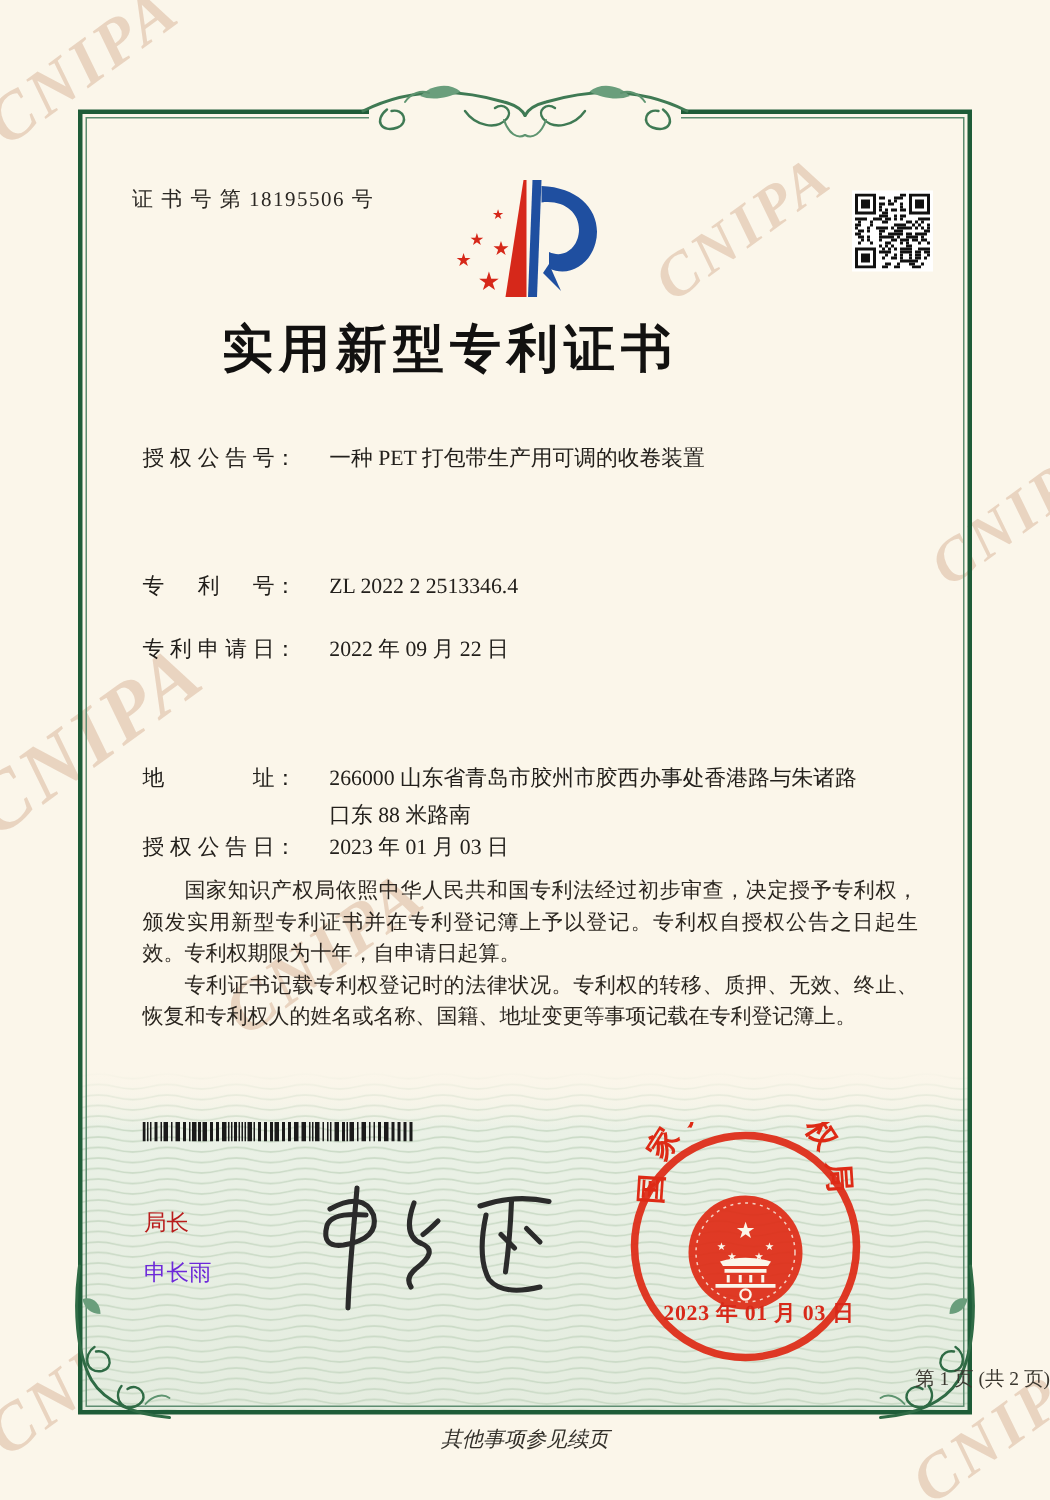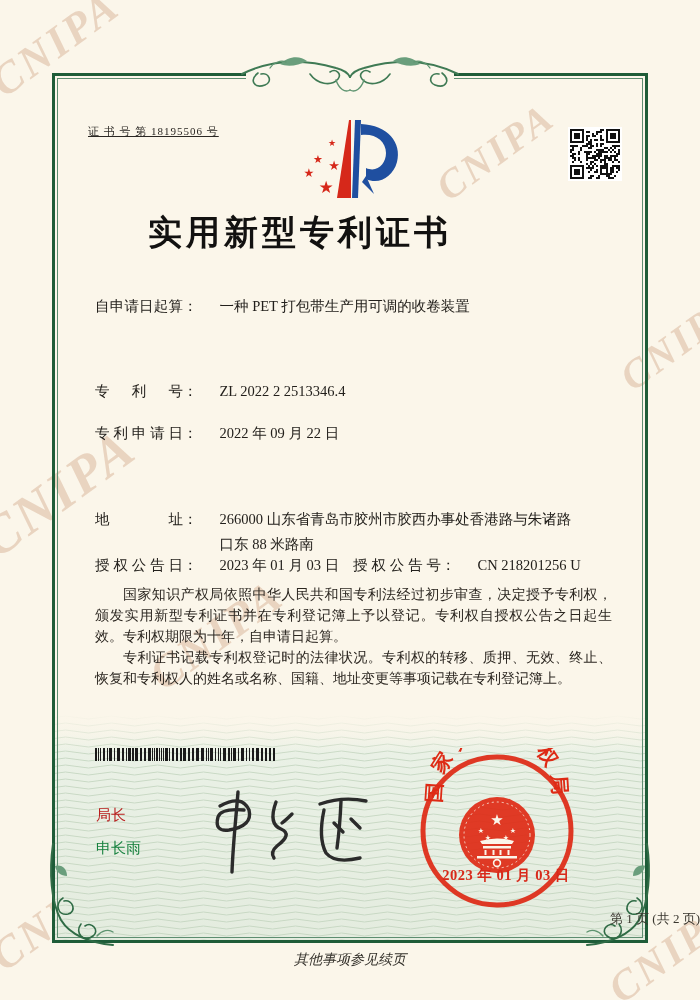--- a/index.html
+++ b/index.html
@@ -31,21 +31,21 @@
     position:absolute; left:52px; top:73px; width:596px; height:870px;
     border:3px solid #1e5c38; box-sizing:border-box; z-index:4;
   }
   .border-inner{
     position:absolute; inset:2px; border:1px solid #5d8d70;
   }
   .orn{position:absolute; z-index:5;}
   
   .cert-no{
     position:absolute; left:88px; top:124px; z-index:6;
-    font-size:11px; letter-spacing:1px; color:#2a2723;text-decoration:underline;
+    font-size:14px; letter-spacing:1px; color:#2a2723;
   }
   .logo{position:absolute; left:300px; top:114px; z-index:6;}
   .qr{position:absolute; left:568px; top:127px; z-index:6; background:#fff; padding:2px;}
   .title{
     position:absolute; left:0; top:210px; width:600px; z-index:6;
     text-align:center; font-size:34px; font-weight:bold; letter-spacing:4px; color:#121110;
   }
   .row{position:absolute; left:95px; width:530px; z-index:6; font-size:14.5px; line-height:25px;}
   .lbl{
     display:inline-block; width:88px; text-align:justify; text-align-last:justify;
@@ -54,21 +54,21 @@
   .cln{vertical-align:top;}
   .val{margin-left:22px; vertical-align:top; display:inline-block; max-width:415px; white-space:pre-line; color:#23201c;}
   .g2{position:absolute; left:258px; top:0; white-space:nowrap;}
   .paras{
     position:absolute; left:95px; top:584px; width:517px; z-index:6;
     font-size:14px; line-height:21px; text-align:justify; color:#2b2620;
   }
   .paras p{margin:0; text-indent:2em;font-family:Liberation Serif, serif;}
   .barcode{position:absolute; left:95px; top:748px; z-index:6;}
   .sig-title{position:absolute; left:96px; top:806px; z-index:6; font-family:"Liberation Sans",sans-serif; font-size:15px; color:#b91c1c;}
-  .sig-name{position:absolute; left:96px; top:839px; z-index:6; font-family:"Liberation Sans",sans-serif; font-size:15px; color:#15803d;}
+  .sig-name{position:absolute; left:96px; top:839px; z-index:6; font-family:"Liberation Sans",sans-serif; font-size:15px; color:#6d28d9;}
   .signature{position:absolute; left:208px; top:786px; z-index:6;}
   .seal{position:absolute; left:412px; top:748px; z-index:7;}
   .seal-date{
     position:absolute; left:426px; top:866px; width:160px; z-index:8;
     font-size:14.5px; color:#d8291a; text-align:center; letter-spacing:0.5px; font-weight:bold;
   }
   .page-info{
     position:absolute; left:0; top:910px; width:700px; z-index:6;
     text-align:right; font-size:13px; color:#3a372f;
   }
@@ -363,35 +363,34 @@
       <rect x="13" y="24" width="1" height="1" fill="#111"></rect>
       <rect x="14" y="24" width="1" height="1" fill="#111"></rect>
       <rect x="19" y="24" width="1" height="1" fill="#111"></rect>
       <rect x="20" y="24" width="1" height="1" fill="#111"></rect>
       <rect x="21" y="24" width="1" height="1" fill="#111"></rect>
     </svg>
 
   <div class="title">实用新型专利证书</div>
 
   <div class="row" style="top:294px">
-    <span class="lbl">自申请日起算</span><span class="cln">：</span><span class="val">一种 PET 打包带生产用可调的收卷装置</span>
+    <span class="lbl">授权公告号</span><span class="cln">：</span><span class="val">一种 PET 打包带生产用可调的收卷装置</span>
   </div>
   <div class="row" style="top:379px">
     <span class="lbl">专利号</span><span class="cln">：</span><span class="val">ZL 2022 2 2513346.4</span>
   </div>
   <div class="row" style="top:421px">
     <span class="lbl">专利申请日</span><span class="cln">：</span><span class="val">2022 年 09 月 22 日</span>
   </div>
   <div class="row" style="top:507px">
     <span class="lbl">地址</span><span class="cln">：</span><span class="val">266000 山东省青岛市胶州市胶西办事处香港路与朱诸路
 口东 88 米路南</span>
   </div>
   <div class="row" style="top:553px">
     <span class="lbl">授权公告日</span><span class="cln">：</span><span class="val">2023 年 01 月 03 日</span>
-    <span class="g2"><span class="lbl">授权公告号</span><span class="cln">：</span><span class="val">CN 218201256 U</span></span>
   </div>
 
   <div class="paras">
     <p>国家知识产权局依照中华人民共和国专利法经过初步审查，决定授予专利权，颁发实用新型专利证书并在专利登记簿上予以登记。专利权自授权公告之日起生效。专利权期限为十年，自申请日起算。</p>
     <p>专利证书记载专利权登记时的法律状况。专利权的转移、质押、无效、终止、恢复和专利权人的姓名或名称、国籍、地址变更等事项记载在专利登记簿上。</p>
   </div>
 
   <svg class="barcode" id="barcode-svg" width="182" height="13" viewBox="0 0 182 13">
       <rect x="0" y="0" width="2" height="13" fill="#1a1a1a"></rect>
       <rect x="3" y="0" width="1" height="13" fill="#1a1a1a"></rect>

